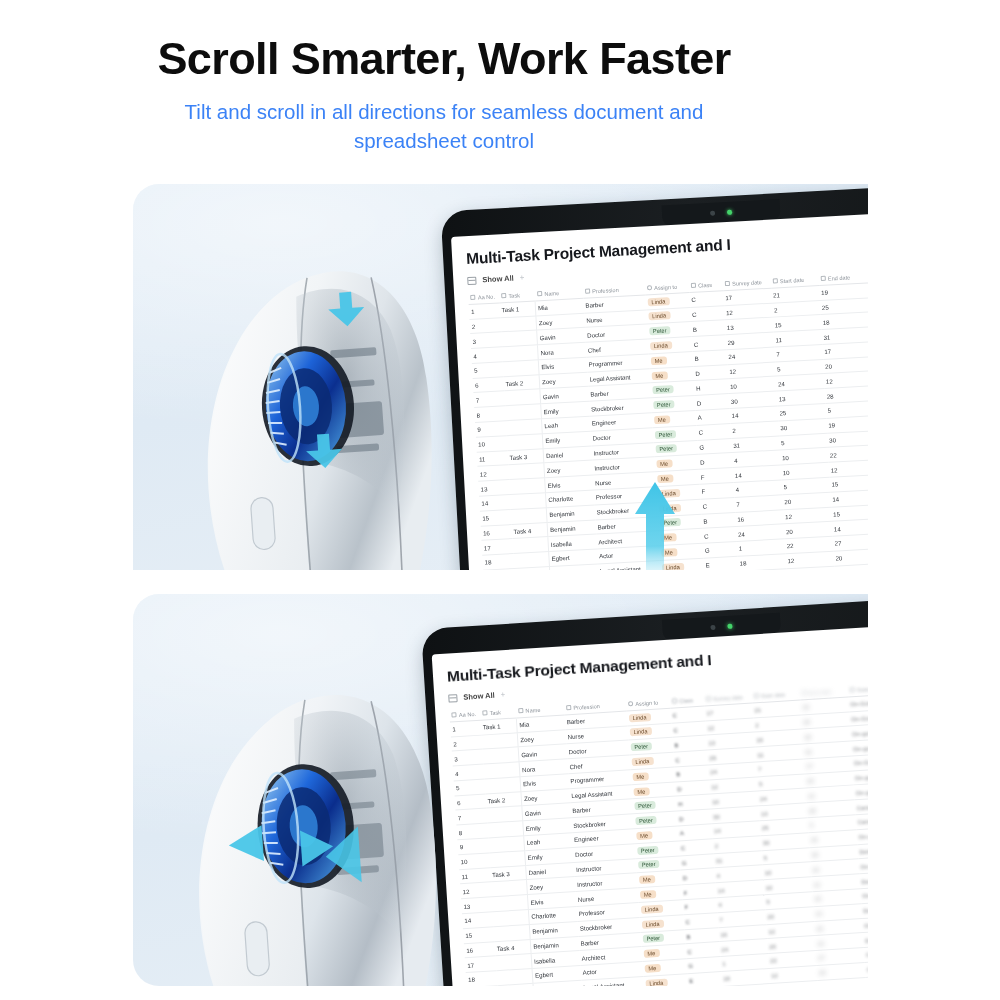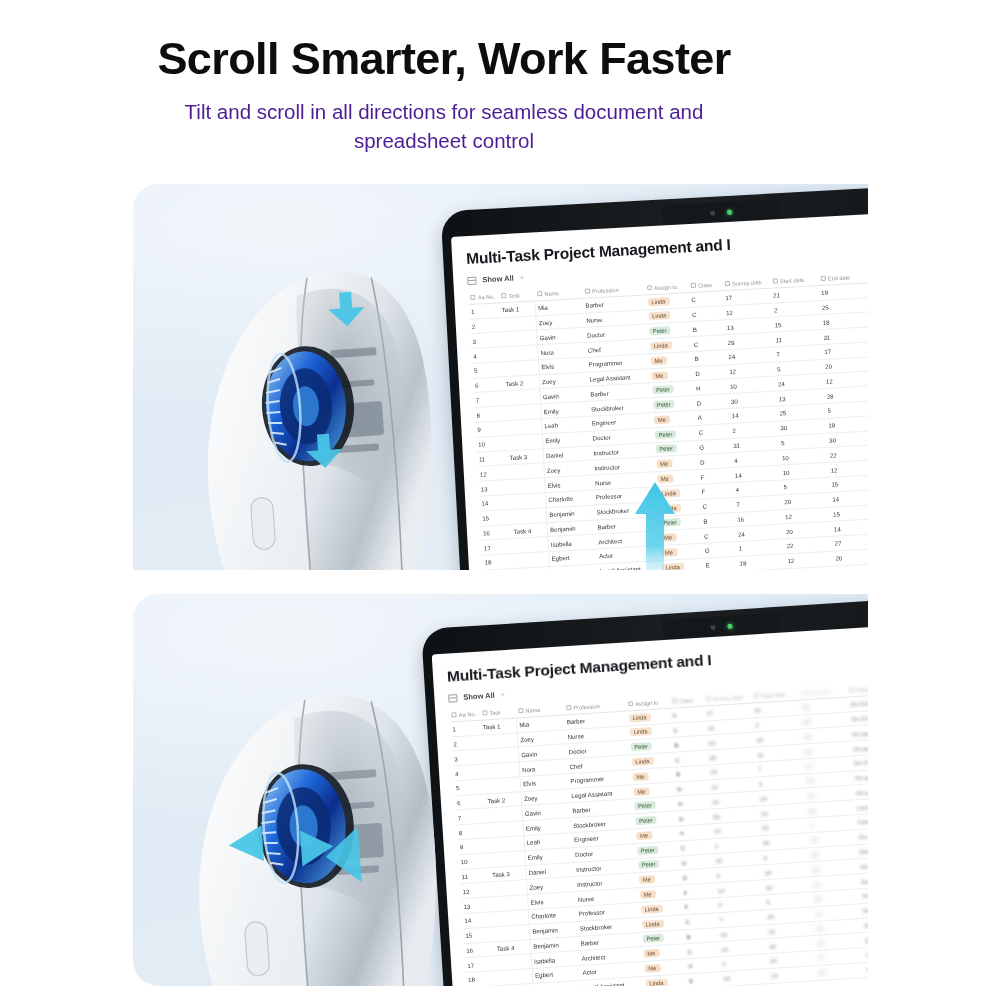--- a/index.html
+++ b/index.html
@@ -11,21 +11,21 @@
   }
   .page { position: relative; width: 1000px; height: 1000px; background: #fff; }
 
   
   .heading { position: absolute; left: 0; top: 34px; width: 888px; text-align: center; }
   .headline {
     font-size: 45px; font-weight: bold; color: #0d0d0d;
     letter-spacing: -0.6px; line-height: 1.1;
   }
   .subhead {
-    margin-top: 13px; font-size: 20.5px; color: #4c1d95;
+    margin-top: 13px; font-size: 20.5px; color: #3b82f6;
     line-height: 1.42; font-weight: 400;
     width: 620px; margin-left: auto; margin-right: auto; text-align: center;
   }
 
   
   .panel {
     position: absolute; left: 133px; width: 735px;
     background: linear-gradient(168deg, #e2edf7 0%, #dfeaf4 45%, #e7eff6 100%);
     overflow: hidden;
   }

